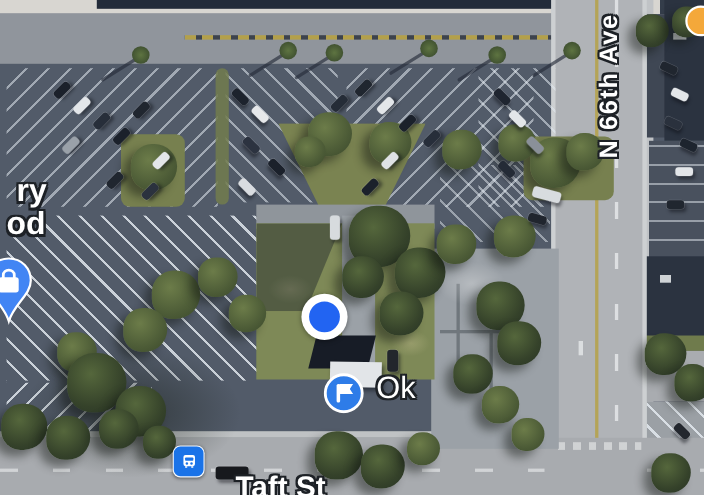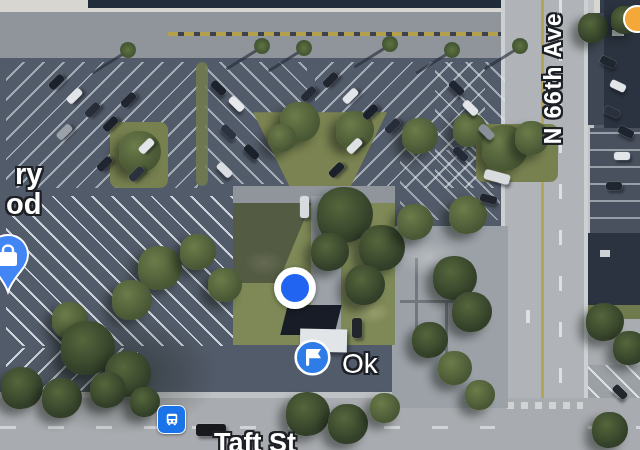--- a/index.html
+++ b/index.html
@@ -235,21 +235,21 @@
   </div>
 
   <div>
     <div class="abs" style="left:294px;top:339px;width:37px;height:37px;">
       <svg width="37" height="37" viewBox="0 0 37 37">
         <circle cx="18.5" cy="18.5" r="16.8" fill="#2e7ce8" stroke="#ffffff" stroke-width="2.6"></circle>
         <rect x="12" y="10" width="3.2" height="17" rx="1.4" fill="#ffffff"></rect>
         <polygon points="14.5,10 27,10 24,14.6 27,19.2 14.5,19.2" fill="#ffffff"></polygon>
       </svg>
     </div>
-    <span class="maptext" style="left:342px;top:350px;font-size:28px;font-weight:500;">Ok</span>
+    <span class="maptext" style="left:342px;top:339px;font-size:28px;font-weight:500;">Ok</span>
   </div>
 
   <div class="bus-marker">
     <svg width="18" height="18" viewBox="0 0 24 24">
       <rect x="5" y="3.5" width="14" height="13.5" rx="2.5" fill="#ffffff"></rect>
       <rect x="7" y="6.5" width="10" height="4" rx="1" fill="#1a73e8"></rect>
       <circle cx="9.2" cy="13.8" r="1.5" fill="#1a73e8"></circle>
       <circle cx="14.8" cy="13.8" r="1.5" fill="#1a73e8"></circle>
       <rect x="6.8" y="17" width="3" height="2" rx="1" fill="#ffffff"></rect>
       <rect x="14.2" y="17" width="3" height="2" rx="1" fill="#ffffff"></rect>

